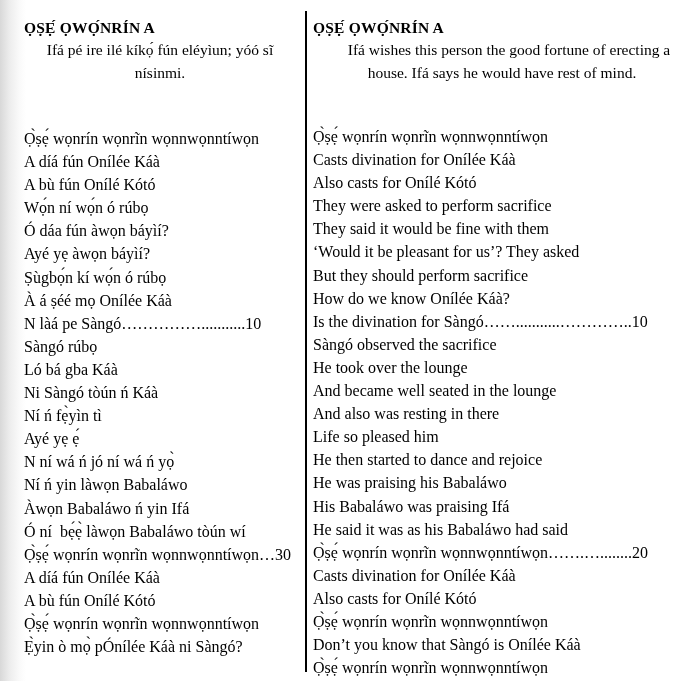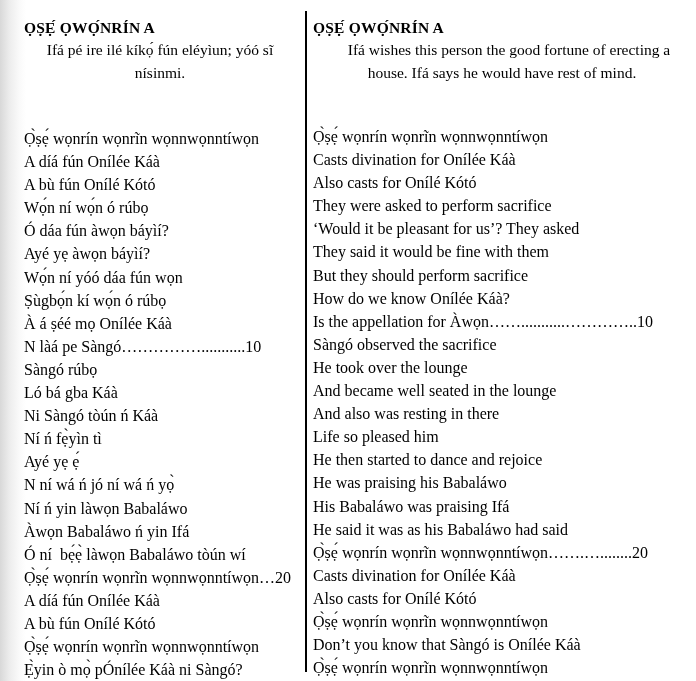--- a/index.html
+++ b/index.html
@@ -113,58 +113,57 @@
       <div class="intro">Ifá pé ire ilé kíkọ́ fún eléyìun; yóó sĩ nísinmi.</div>
     </div>
 
     <ul class="verse verse-block-left" id="left-verse">
         <li>Ọ̀ṣẹ́ wọnrín wọnrĩn wọnnwọnntíwọn</li>
         <li>A díá fún Onílée Káà</li>
         <li>A bù fún Onílé Kótó</li>
         <li>Wọ́n ní wọ́n ó rúbọ</li>
         <li>Ó dáa fún àwọn báyìí?</li>
         <li>Ayé yẹ àwọn báyìí?</li>
-        <li>Wọ́n ní yóó dáa fún wọn</li>
         <li>Ṣùgbọ́n kí wọ́n ó rúbọ</li>
         <li>À á ṣéé mọ Onílée Káà</li>
         <li>N làá pe Sàngó……………...........10</li>
         <li>Sàngó rúbọ</li>
         <li>Ló bá gba Káà</li>
         <li>Ni Sàngó tòún ń Káà</li>
         <li>Ní ń fẹ̀yìn tì</li>
         <li>Ayé yẹ ẹ́</li>
         <li>N ní wá ń jó ní wá ń yọ̀</li>
         <li>Ní ń yin làwọn Babaláwo</li>
         <li>Àwọn Babaláwo ń yin Ifá</li>
         <li>Ó ní  bẹ́ẹ̀ làwọn Babaláwo tòún wí</li>
-        <li>Ọ̀ṣẹ́ wọnrín wọnrĩn wọnnwọnntíwọn…20</li>
+        <li>Ọ̀ṣẹ́ wọnrín wọnrĩn wọnnwọnntíwọn…30</li>
         <li>A díá fún Onílée Káà</li>
         <li>A bù fún Onílé Kótó</li>
         <li>Ọ̀ṣẹ́ wọnrín wọnrĩn wọnnwọnntíwọn</li>
         <li>Ẹ̀yin ò mọ̀ pÓnílée Káà ni Sàngó?</li>
       </ul>
   </div>
 
   <div class="column column-right">
 
     <div class="head-block-right">
       <div class="col-head">ỌṢẸ́ ỌWỌ́NRÍN  A</div>
       <div class="intro intro-indent">Ifá wishes this person the good fortune of erecting a house. Ifá says he would have rest of mind.</div>
     </div>
 
     <ul class="verse verse-block-right" id="right-verse">
         <li>Ọ̀ṣẹ́ wọnrín wọnrĩn wọnnwọnntíwọn</li>
         <li>Casts divination for Onílée Káà</li>
         <li>Also casts for Onílé Kótó</li>
         <li>They were asked to perform sacrifice</li>
+        <li>They said it would be fine with them</li>
         <li>‘Would it be pleasant for us’? They asked</li>
-        <li>They said it would be fine with them</li>
         <li>But they should perform sacrifice</li>
         <li>How do we know Onílée Káà?</li>
-        <li>Is the appellation for Àwọn……...........…………..10</li>
+        <li>Is the divination for Sàngó……...........…………..10</li>
         <li>Sàngó observed the sacrifice</li>
         <li>He took over the lounge</li>
         <li>And became well seated in the lounge</li>
         <li>And also was resting in there</li>
         <li>Life so pleased him</li>
         <li>He then started to dance and rejoice</li>
         <li>He was praising his Babaláwo</li>
         <li>His Babaláwo was praising Ifá</li>
         <li>He said it was as his Babaláwo had said</li>
         <li>Ọ̀ṣẹ́ wọnrín wọnrĩn wọnnwọnntíwọn…….…........20</li>

